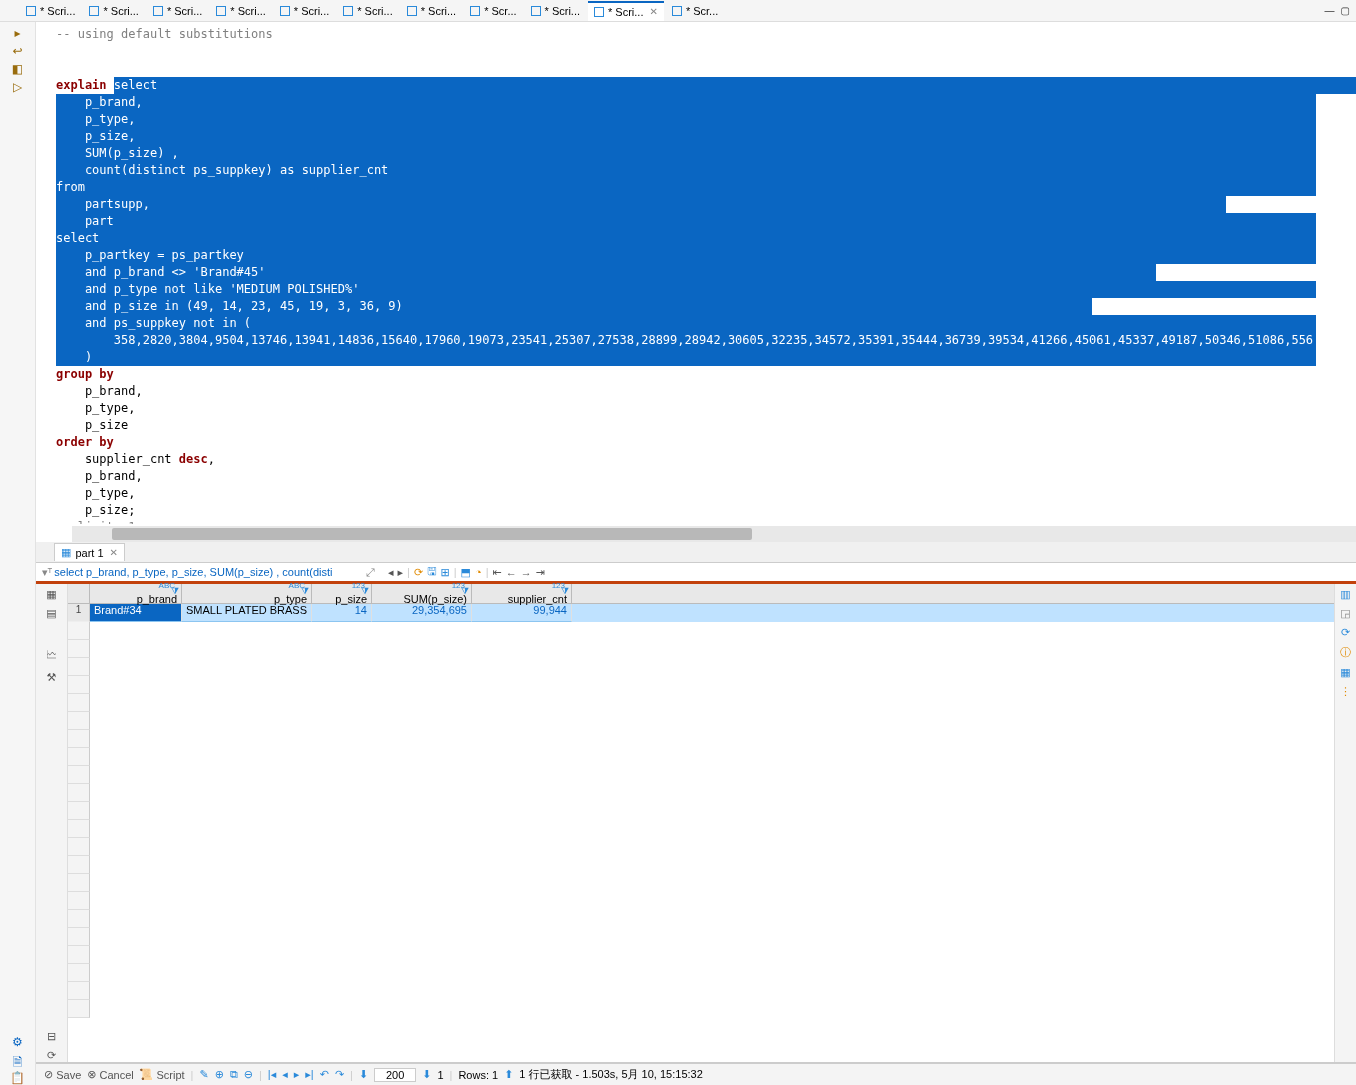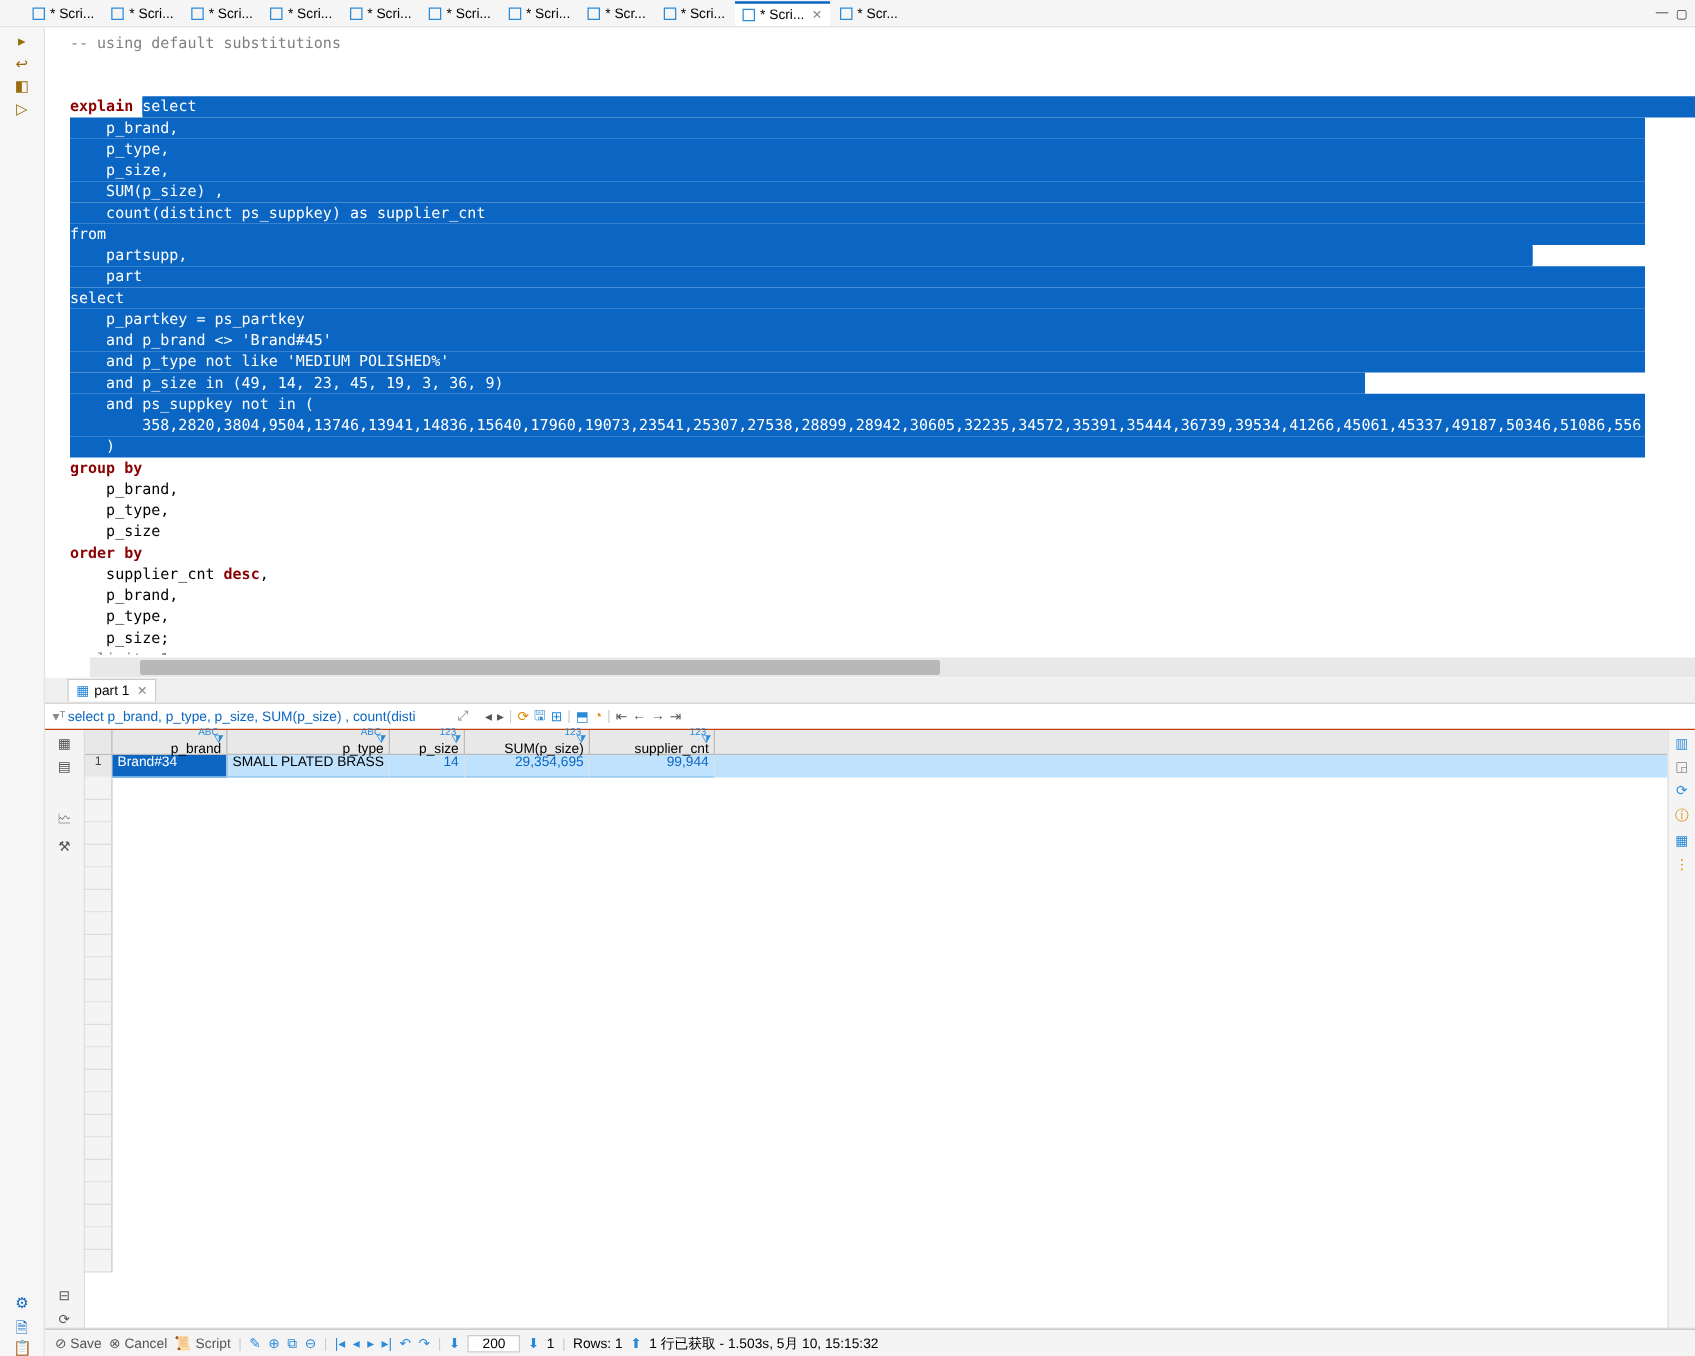--- a/index.html
+++ b/index.html
@@ -27,21 +27,21 @@
   .kw { color: #8b0000; font-weight: bold; }
   .num { color: #0a66c2; }
   .sel { background: #0a66c2; color: #fff; }
   .hscroll { position: absolute; bottom: 0; left: 36px; right: 0; height: 16px; background: #e8e8e8; }
   .hscroll-thumb { position: absolute; top: 2px; left: 40px; height: 12px; width: 640px; background: #b8b8b8; border-radius: 2px; }
   
   .result-tab-row { height: 20px; background: #f0f0f0; display: flex; align-items: center; padding-left: 18px; }
   .result-tab { display: flex; align-items: center; background: #fff; height: 18px; padding: 0 6px; font-size: 11px; border: 1px solid #ccc; border-bottom: none; }
   .result-tab-close { margin-left: 6px; font-size: 10px; color: #888; }
   
-  .filter-row { height: 22px; display: flex; align-items: center; border-top: 1px solid #ccc; border-bottom: 1px solid #c2410c; }
+  .filter-row { height: 22px; display: flex; align-items: center; border-top: 1px solid #ccc; border-bottom: 3px solid #c2410c; }
   .filter-row .maxlbl { font-size: 11px; color: #0a66c2; padding: 0 6px; white-space: nowrap; overflow: hidden; flex: 0 0 330px; }
   .filter-row .expand-ic { width: 16px; color: #888; font-size: 11px; }
   .filter-row input { flex: 1; border: none; outline: none; font-style: italic; color: #aaa; font-size: 11px; height: 100%; padding-left: 4px; }
   .filter-icons { display: flex; align-items: center; gap: 4px; padding: 0 6px; }
   .filter-icons span { font-size: 11px; color: #555; cursor: pointer; }
   .filter-icons .sep { color: #ccc; }
   
   .grid-row { flex: 1; display: flex; min-height: 0; border-bottom: 1px solid #ccc; }
   .grid-left-tools { width: 32px; background: #f4f4f4; display: flex; flex-direction: column; align-items: center; padding-top: 4px; gap: 6px; border-right: 1px solid #ddd; }
   .grid-left-tools span { font-size: 11px; color: #555; cursor: pointer; }
@@ -145,21 +145,21 @@
 <span class="sel" style="display:inline-block;width:1260px;">    p_brand,</span>
 <span class="sel" style="display:inline-block;width:1260px;">    p_type,</span>
 <span class="sel" style="display:inline-block;width:1260px;">    p_size,</span>
 <span class="sel" style="display:inline-block;width:1260px;">    SUM(p_size) ,</span>
 <span class="sel" style="display:inline-block;width:1260px;">    count(distinct ps_suppkey) as supplier_cnt</span>
 <span class="sel" style="display:inline-block;width:1260px;">from</span>
 <span class="sel" style="display:inline-block;width:1170px;">    partsupp,</span>
 <span class="sel" style="display:inline-block;width:1260px;">    part</span>
 <span class="sel" style="display:inline-block;width:1260px;">select</span>
 <span class="sel" style="display:inline-block;width:1260px;">    p_partkey = ps_partkey</span>
-<span class="sel" style="display:inline-block;width:1260px;">    and p_brand &lt;&gt; 'Brand#45'</span>
+<span class="sel" style="display:inline-block;width:1100px;">    and p_brand &lt;&gt; 'Brand#45'</span>
 <span class="sel" style="display:inline-block;width:1260px;">    and p_type not like 'MEDIUM POLISHED%'</span>
 <span class="sel" style="display:inline-block;width:1036px;">    and p_size in (49, 14, 23, 45, 19, 3, 36, 9)</span>
 <span class="sel" style="display:inline-block;width:1260px;">    and ps_suppkey not in (</span>
 <span class="sel" style="display:inline-block;width:1260px;">        358,2820,3804,9504,13746,13941,14836,15640,17960,19073,23541,25307,27538,28899,28942,30605,32235,34572,35391,35444,36739,39534,41266,45061,45337,49187,50346,51086,556</span>
 <span class="sel" style="display:inline-block;width:1260px;">    )</span></span>
 <span class="kw">group by</span>
 <span id="gb-block">    p_brand,
     p_type,
     p_size</span>
 <span class="kw">order by</span>

